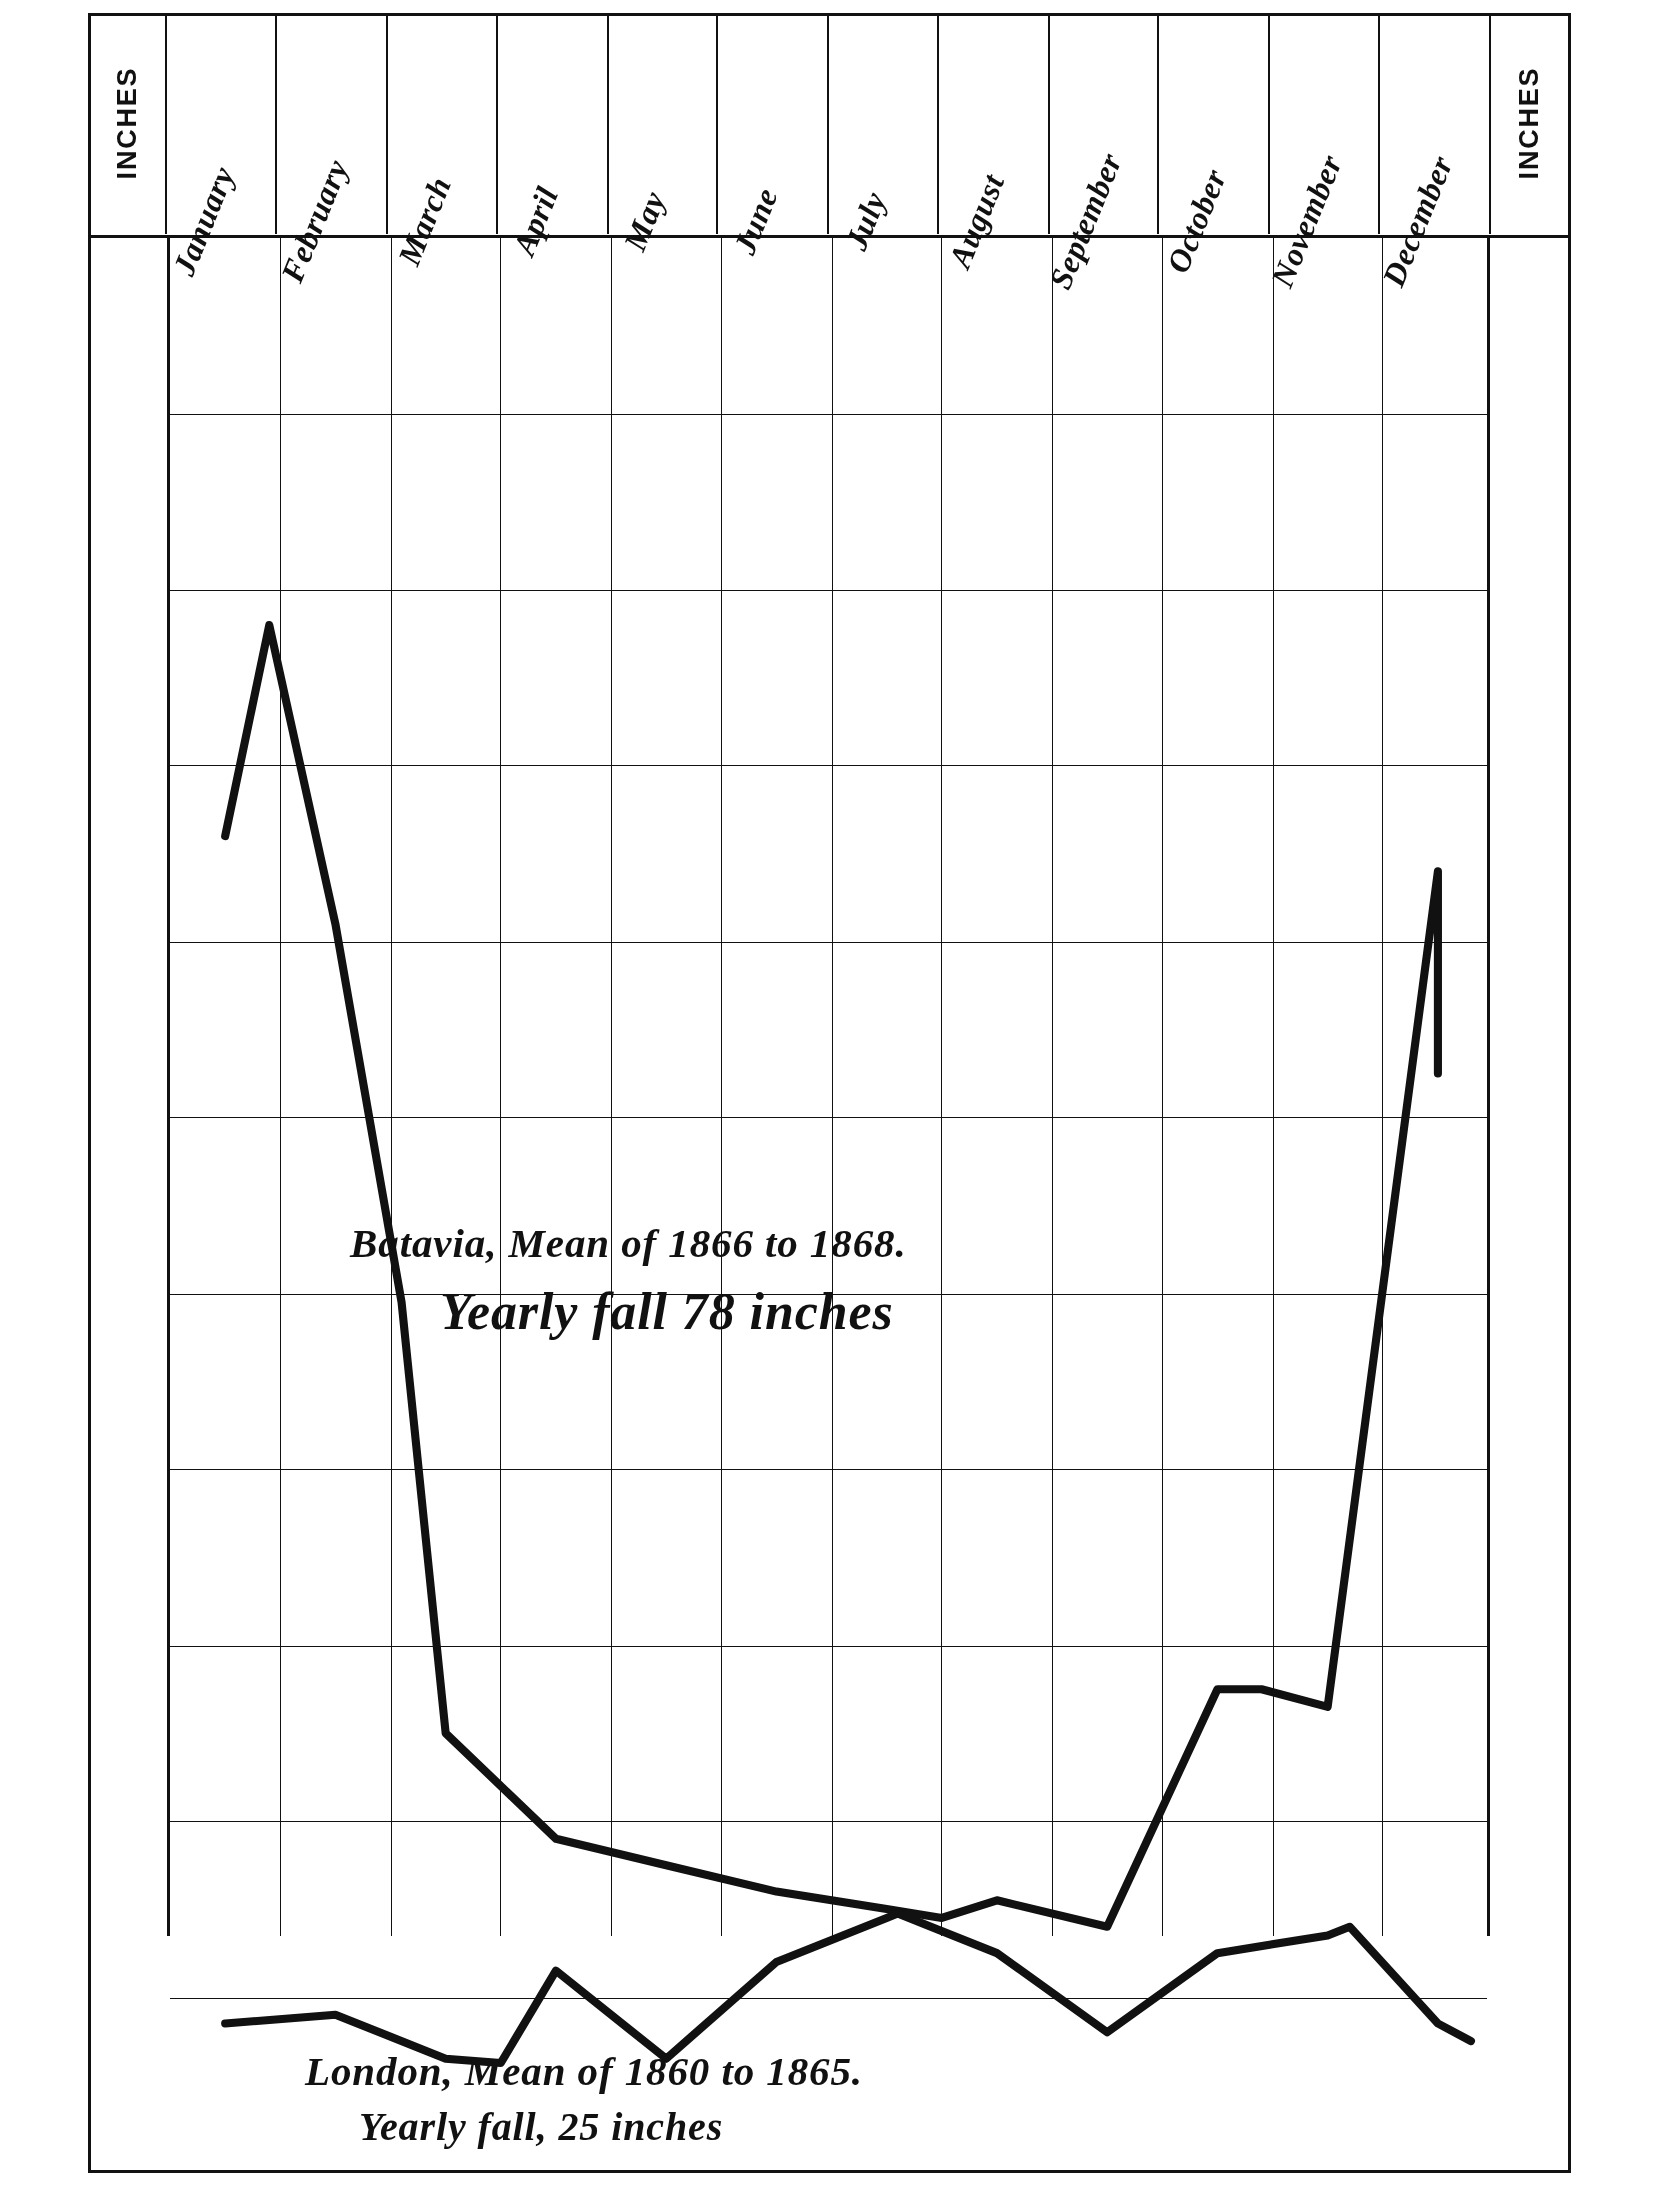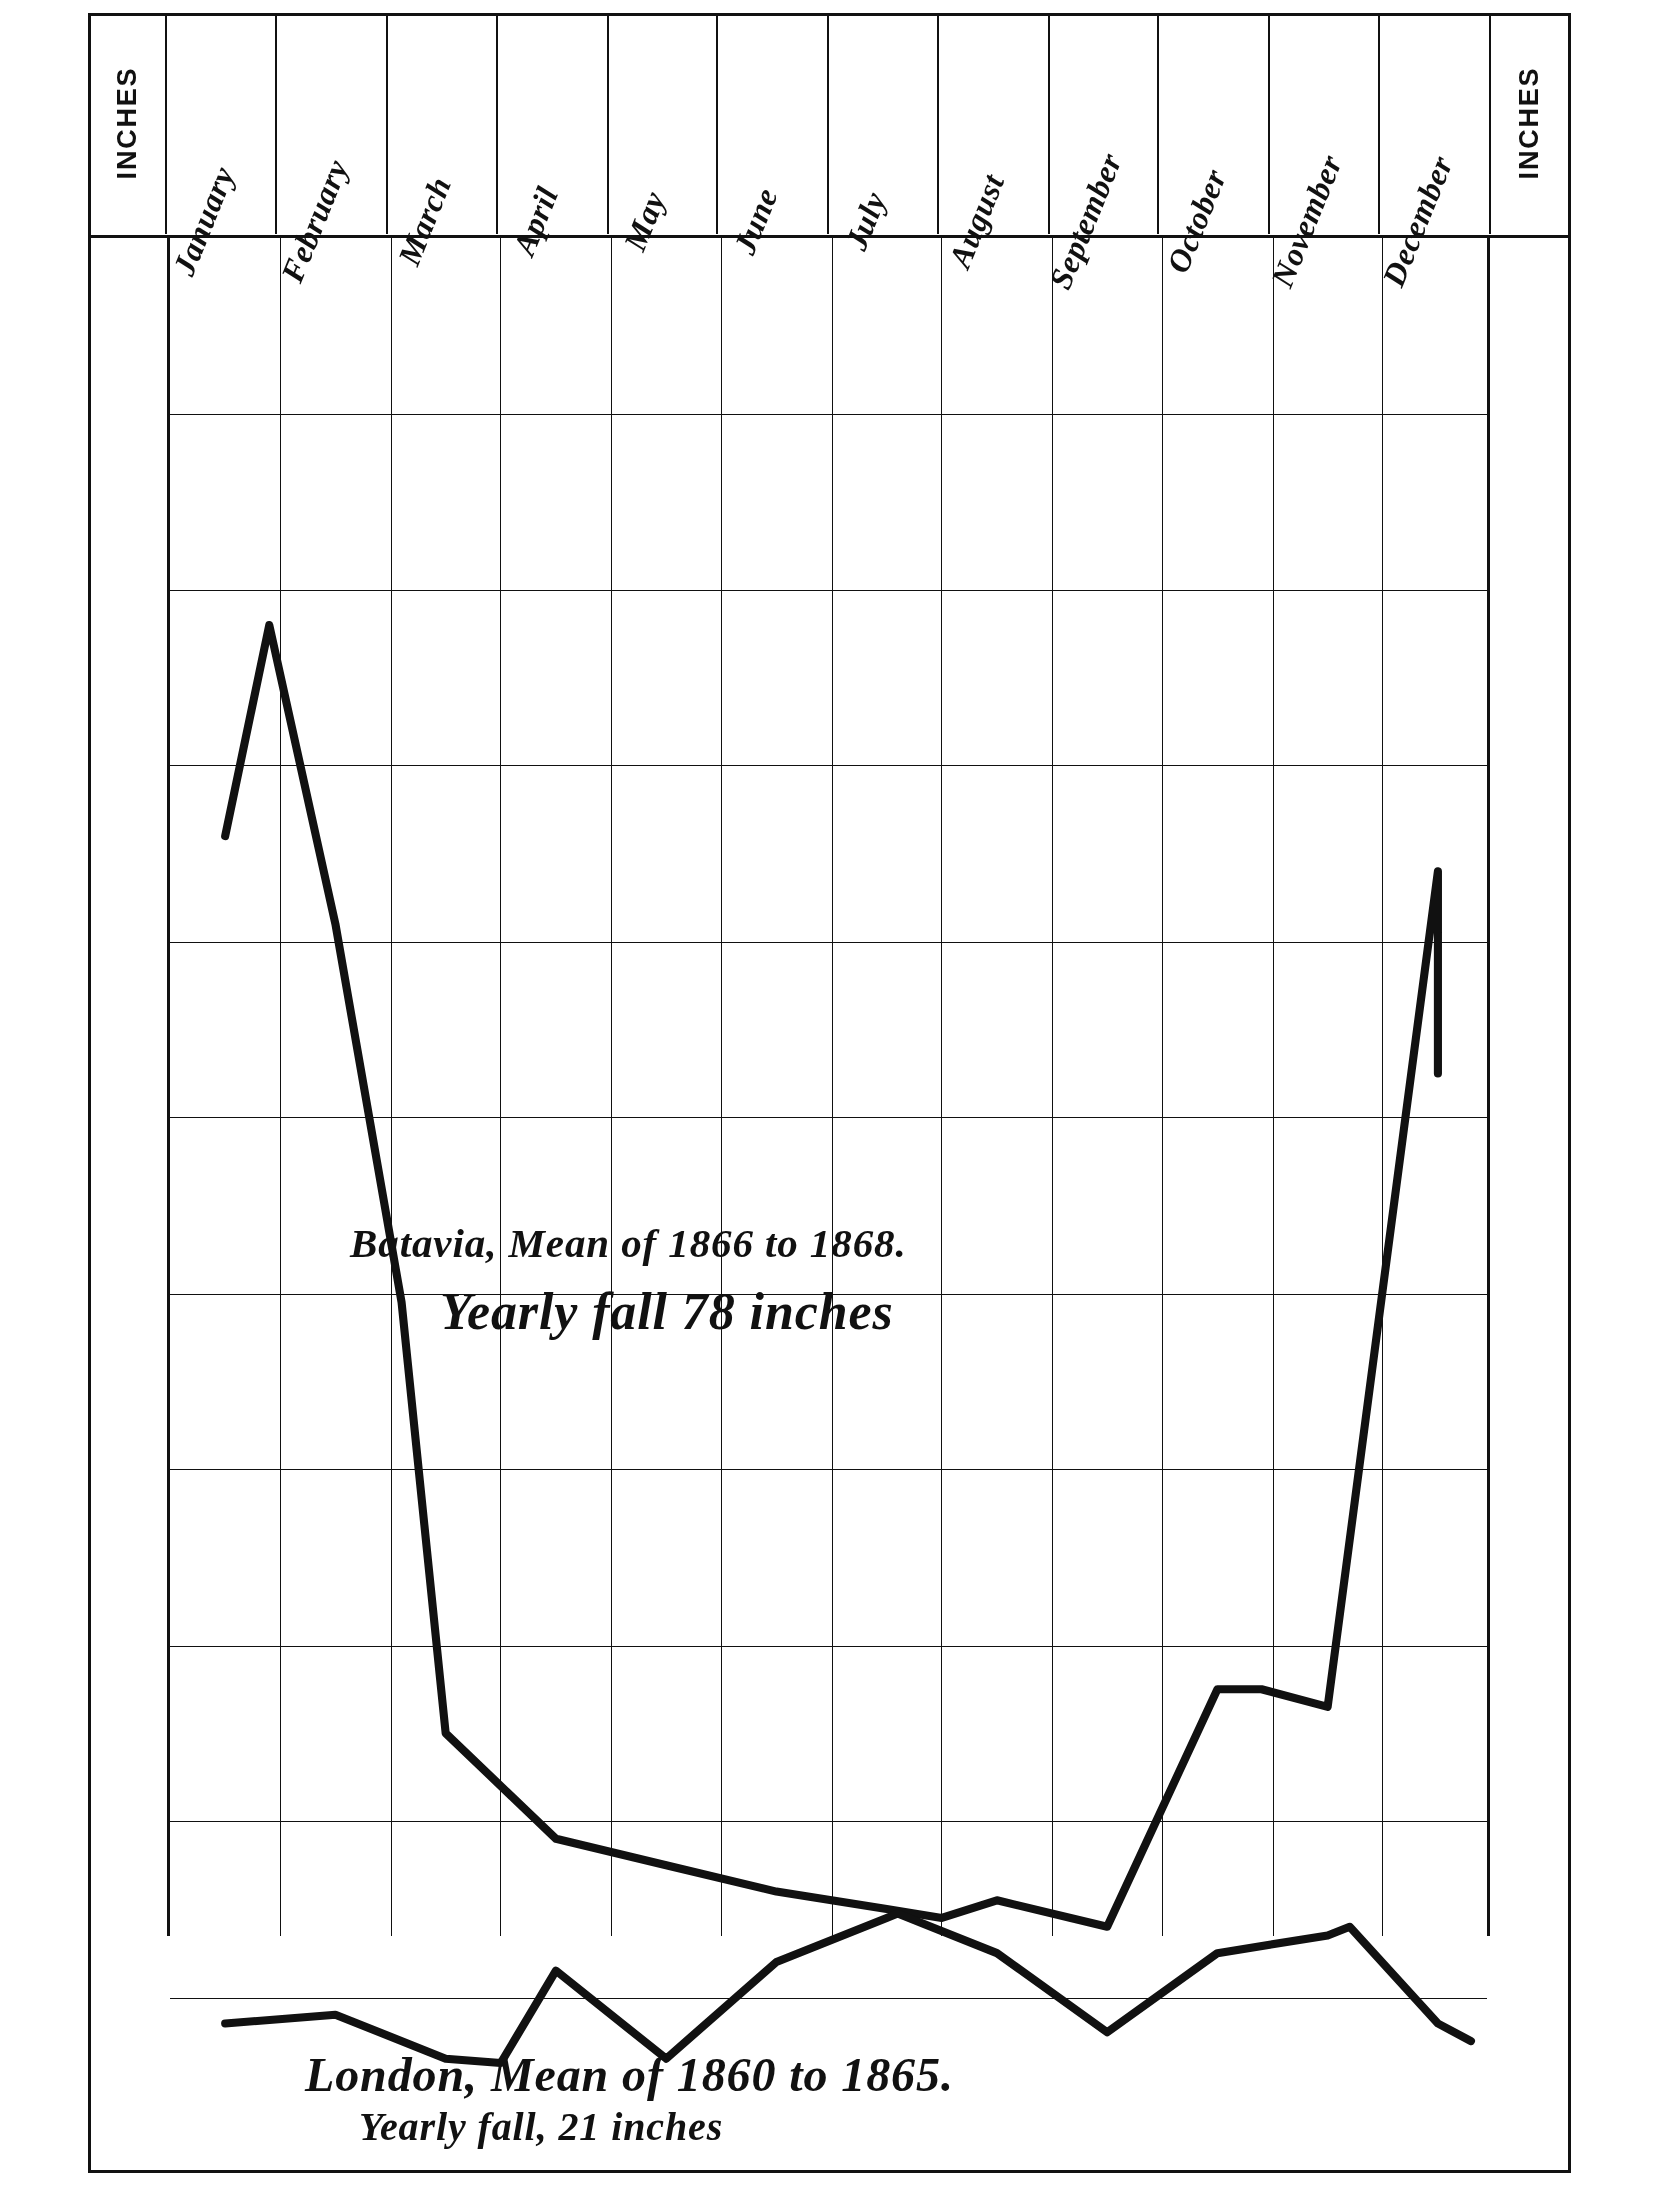--- a/index.html
+++ b/index.html
@@ -121,21 +121,21 @@
     position: absolute;
     font-family: "Liberation Serif", serif;
     font-style: italic;
     font-weight: bold;
     color: #111;
     white-space: nowrap;
     letter-spacing: 0.9px;
   }
   #batavia-title { font-size: 41px; left: 180px;  top: 981px; }
   #batavia-sub   { font-size: 52px; left: 270px;  top: 1044px; }
-  #london-title  { font-size: 48px; left: 135px;  top: 1809px; }
+  #london-title  { font-size: 41px; left: 135px;  top: 1809px; }
   #london-sub    { font-size: 40px; left: 189px;  top: 1865px; }
 </style>
 </head>
 <body>
 
 <div id="page">
 
   <div id="frame"></div>
 
   <div id="header-band">
@@ -211,17 +211,17 @@
     <div class="hgrid" style="top:1760px;"></div>
 
     <svg id="svg-lines" viewBox="0 0 1470 2150" preserveAspectRatio="none">
       <polyline id="line-batavia" fill="none" stroke="#111" stroke-width="9" stroke-linejoin="round" stroke-linecap="round" points="61.3,664.5 110.3,430.0 183.8,762.3 257.3,1182.5 306.3,1661.4 428.8,1778.6 551.3,1808.0 673.8,1837.3 796.3,1856.8 857.5,1866.6 918.8,1847.0 1041.3,1876.4 1163.8,1612.5 1212.8,1612.5 1286.3,1632.0 1408.8,703.6 1408.8,928.4"></polyline>
       <polyline id="line-london" fill="none" stroke="#111" stroke-width="9" stroke-linejoin="round" stroke-linecap="round" points="61.3,1983.9 183.8,1974.1 306.3,2023.0 367.5,2027.8 428.8,1925.2 551.3,2023.0 673.8,1915.5 796.3,1866.6 808.5,1861.7 918.8,1905.7 1041.3,1993.6 1041.3,1993.6 1163.8,1905.7 1286.3,1886.1 1310.8,1876.4 1408.8,1983.9 1445.5,2003.4"></polyline>
     </svg>
 
     <div class="annot" id="batavia-title">Batavia, Mean of 1866 to 1868.</div>
     <div class="annot" id="batavia-sub">Yearly fall  78 inches</div>
     <div class="annot" id="london-title">London, Mean  of  1860 to 1865.</div>
-    <div class="annot" id="london-sub">Yearly fall,  21 inches</div>
+    <div class="annot" id="london-sub">Yearly fall,  25 inches</div>
 
   </div>
 </div>
 
 
 </body></html>

